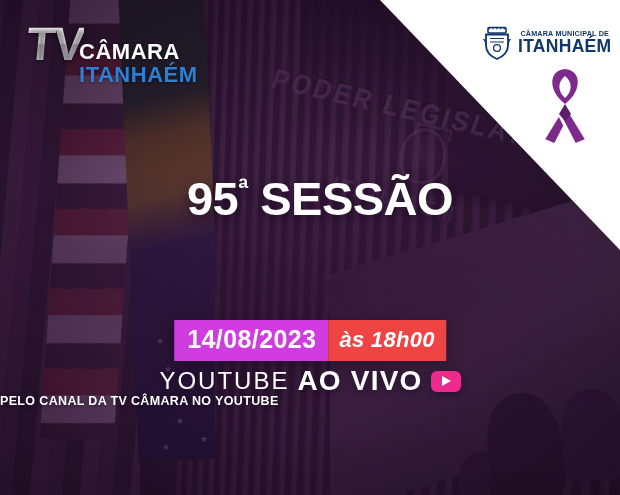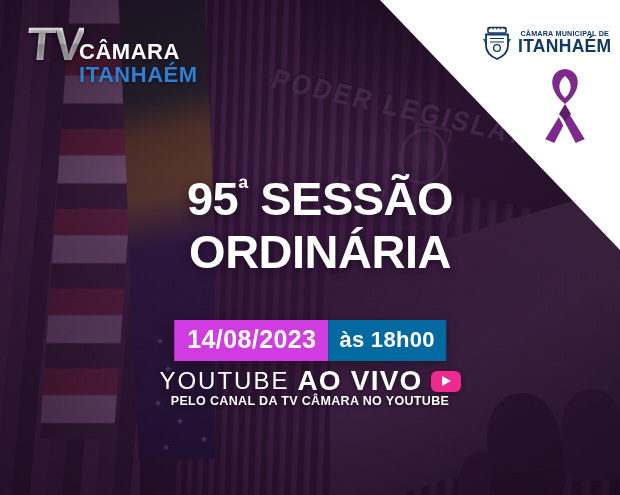--- a/index.html
+++ b/index.html
@@ -212,42 +212,42 @@
     position:absolute; top:320px; left:50%; transform:translateX(-50%);
     display:flex; align-items:flex-end;
     box-shadow:0 3px 12px rgba(20,5,26,.45);
   }
   .date-main {
     background:#d13ce0; color:#ffffff;
     font-size:25px; font-weight:bold; letter-spacing:.4px;
     padding:5px 12px 7px 13px;
   }
   .date-time {
-    background:#0369a1; color:#ffffff;
+    background:#ef4444; color:#ffffff;
     font-size:22px; font-weight:bold; letter-spacing:.3px;
-    padding:7px 11px 8px 11px; display:flex; align-items:center;
+    padding:7px 11px 8px 11px; display:flex; align-items:center;font-style:italic;
   }
 
   
   .live {
     position:absolute; top:365px; left:0; right:0;
     display:flex; justify-content:center; align-items:center; gap:8px;
     color:#fff;
   }
   .live-1 { font-size:24px; font-weight:300; letter-spacing:2px; text-shadow:0 2px 6px rgba(20,6,26,.6); }
   .live-2 { font-size:28px; font-weight:bold; letter-spacing:1.2px; text-shadow:0 2px 6px rgba(20,6,26,.6); }
   .yt {
     width:30px; height:21px; border-radius:6px; background:#ee2a8e;
     display:flex; align-items:center; justify-content:center;
     box-shadow:0 2px 6px rgba(20,6,26,.45);
   }
   .yt-tri { width:0;height:0; border-left:9px solid #fff; border-top:5.5px solid transparent; border-bottom:5.5px solid transparent; margin-left:2px; }
 
   .subline {
-    position:absolute; top:394px; left:0; right:0; text-align:center;
+    position:absolute; top:394px; left:0; right:0; 
     color:#ffffff; font-size:12.5px; font-weight:bold; letter-spacing:.35px;
     text-shadow:0 1px 4px rgba(20,6,26,.7);
   }
 </style>
 </head>
 <body>
 
 <div id="card">
 
   <div class="photo">
@@ -327,21 +327,20 @@
         <path d="M32 40 C14 26 16 6 32 5 C48 6 50 26 32 40 Z"></path>
       </g>
       <path d="M32 40 C14 26 16 6 32 5 C48 6 50 26 32 40 Z" fill="#7e2a8c"></path>
       <path d="M32 12 C24 18 25 28 32 34 C39 28 40 18 32 12 Z" fill="#ffffff"></path>
       <path d="M32 40 L26 50 L32 57 L38 50 Z" fill="#5d1d68"></path>
     </svg>
   </div>
 
   <div class="headline">
     <div><span>95</span><span class="sup">ª</span><span> SESSÃO</span></div>
-    <div>ORDINÁRIA</div>
   </div>
 
   <div class="datebar">
     <div class="date-main">14/08/2023</div>
     <div class="date-time">às 18h00</div>
   </div>
 
   <div class="live">
     <span class="live-1">YOUTUBE</span>
     <span class="live-2">AO VIVO</span>

